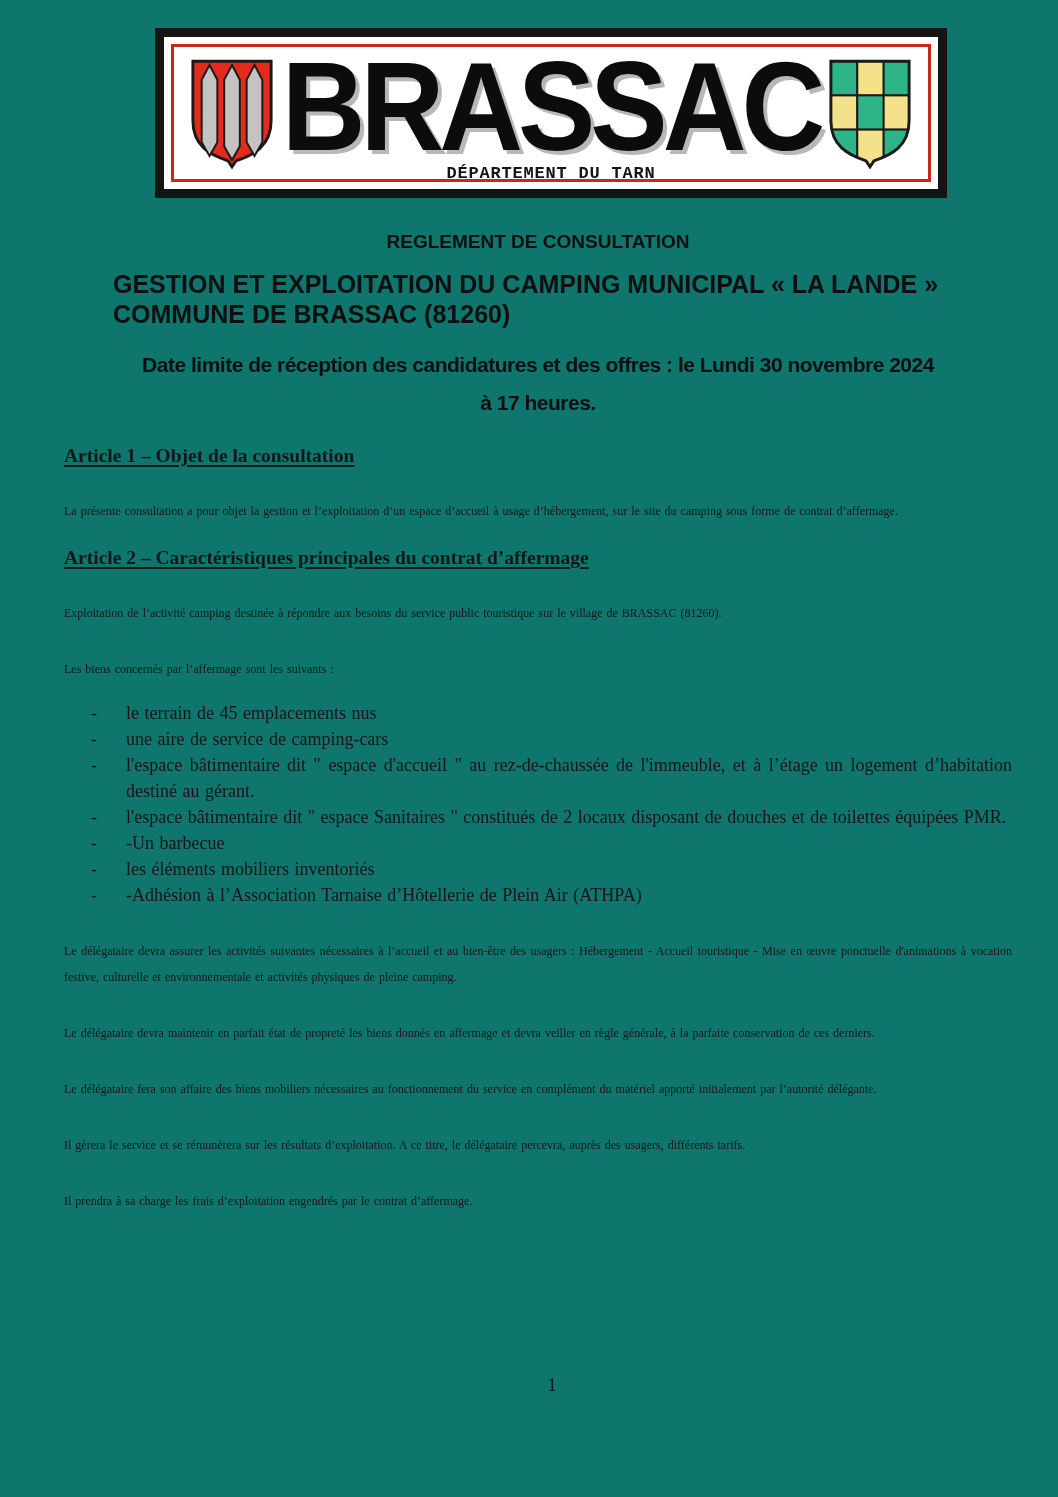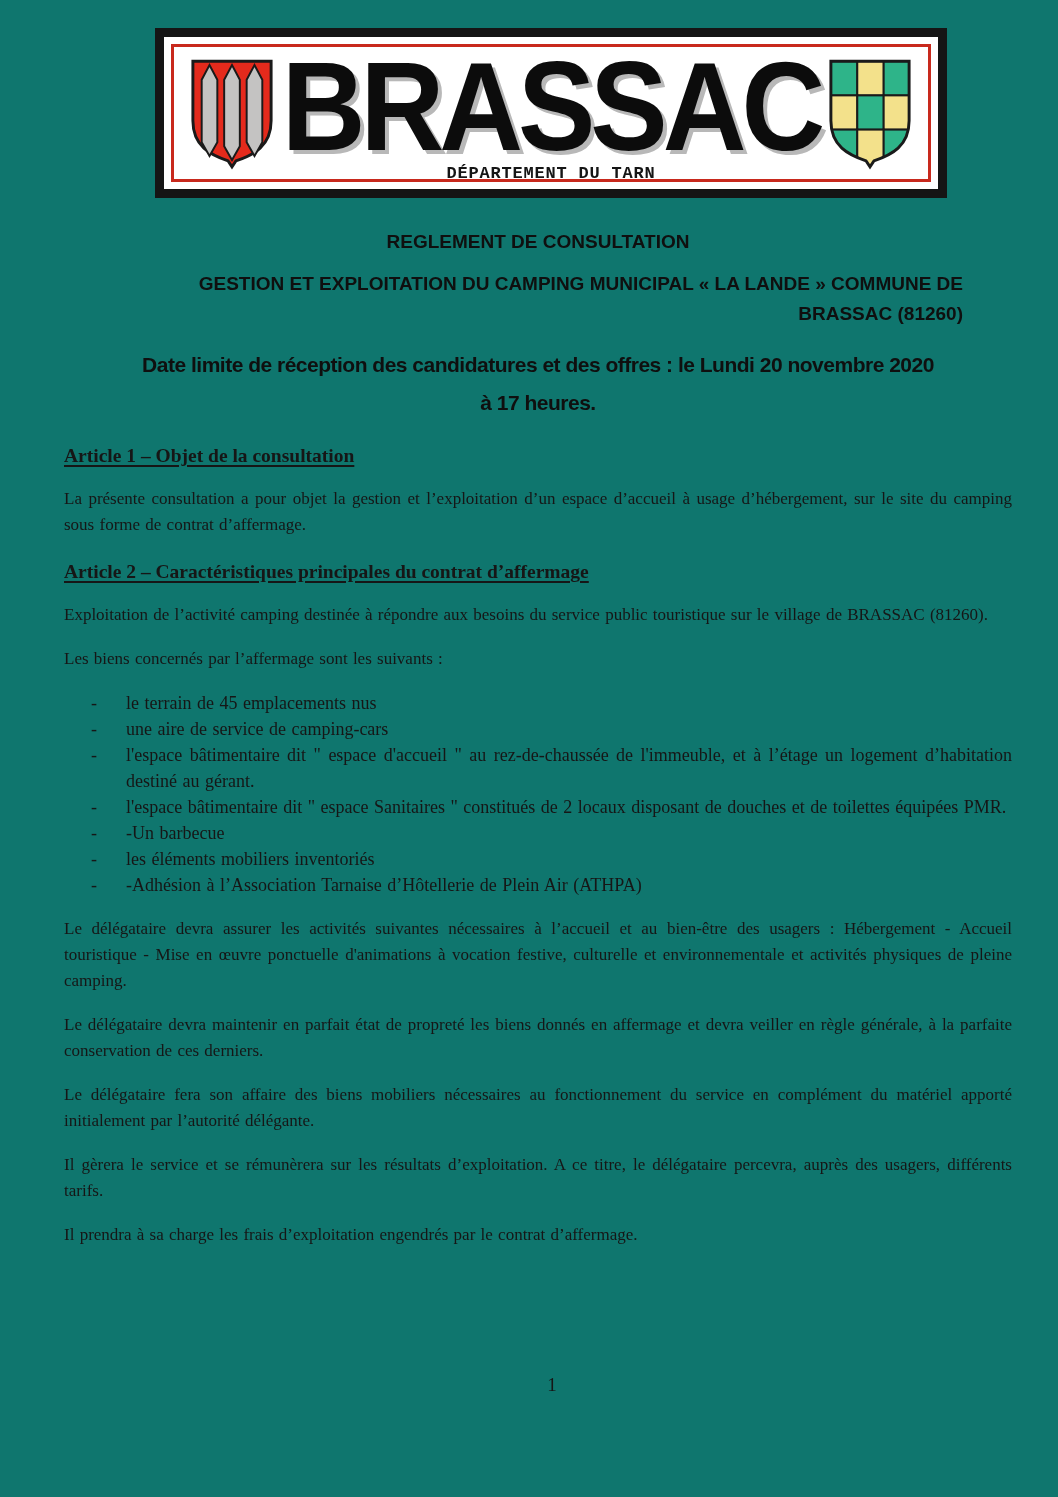--- a/index.html
+++ b/index.html
@@ -28,33 +28,33 @@
   }
   .banner-sub{
     font-family:Liberation Mono, monospace; font-weight:bold;
     font-size:17px; letter-spacing:.8px; color:#151515; margin-top:2px;
   }
   
   .doc{position:absolute; top:0; left:64px; width:948px;}
   .sans{font-family:"Liberation Sans", sans-serif; font-weight:bold; color:#0f0f0f;}
   .t1{margin-top:230px; font-size:19px; text-align:center; line-height:24px;}
   .t2{margin-top:22px;  font-size:19px; text-align:center; line-height:24px;}
-  .t3{margin-top:15px;  font-size:19px; text-align:right; line-height:30px;
+  .t3{margin-top:15px;  font-size:25px; text-align:left; line-height:30px;
       max-width:850px; margin-left:auto; margin-right:auto;}
   .deadline{
     margin-top:17px; font-size:21px; letter-spacing:-0.5px;
     line-height:38px; text-align:center;
   }
   .art-heading{
     margin-top:22px; font-size:19.5px; font-weight:bold;
     text-decoration:underline; text-decoration-thickness:2px; text-underline-offset:3px;
     line-height:24px;
   }
   .para{
-    margin:18px 0 0 0; font-size:17px; line-height:26px;
+    margin:30px 0 0 0; font-size:12px; line-height:26px;
     text-align:justify; word-spacing:1px;
   }
   .blist{margin:18px 0 0 0; font-size:18px; line-height:26px;}
   .bitem{display:flex;}
   .bdash{flex:none; margin-left:27px; width:35px;}
   .btext{flex:1; text-align:justify; word-spacing:1px;}
   .pagenum{
     position:absolute; top:1374px; left:78px; width:948px;
     text-align:center; font-size:19px;
   }
@@ -101,21 +101,21 @@
 
     </div>
   </div>
 
   <div class="doc">
 
     <div class="sans t1">REGLEMENT DE CONSULTATION</div>
     <div class="sans t3">GESTION ET EXPLOITATION DU CAMPING MUNICIPAL « LA LANDE » COMMUNE DE BRASSAC (81260)</div>
 
     <div class="sans deadline">
-      <div>Date limite de réception des candidatures et des offres : le Lundi 20 novembre 2020</div>
+      <div>Date limite de réception des candidatures et des offres : le Lundi 30 novembre 2024</div>
       <div>à 17 heures.</div>
     </div>
 
     <div class="art-heading">Article 1 – Objet de la consultation</div>
     <p class="para">La présente consultation a pour objet la gestion et l’exploitation d’un espace d’accueil à usage d’hébergement, sur le site du camping sous forme de contrat d’affermage.</p>
 
     <div class="art-heading">Article 2 – Caractéristiques principales du contrat d’affermage</div>
     <p class="para">Exploitation de l’activité camping destinée à répondre aux besoins du service public touristique sur le village de BRASSAC (81260).</p>
     <p class="para">Les biens concernés par l’affermage sont les suivants :</p>
 

